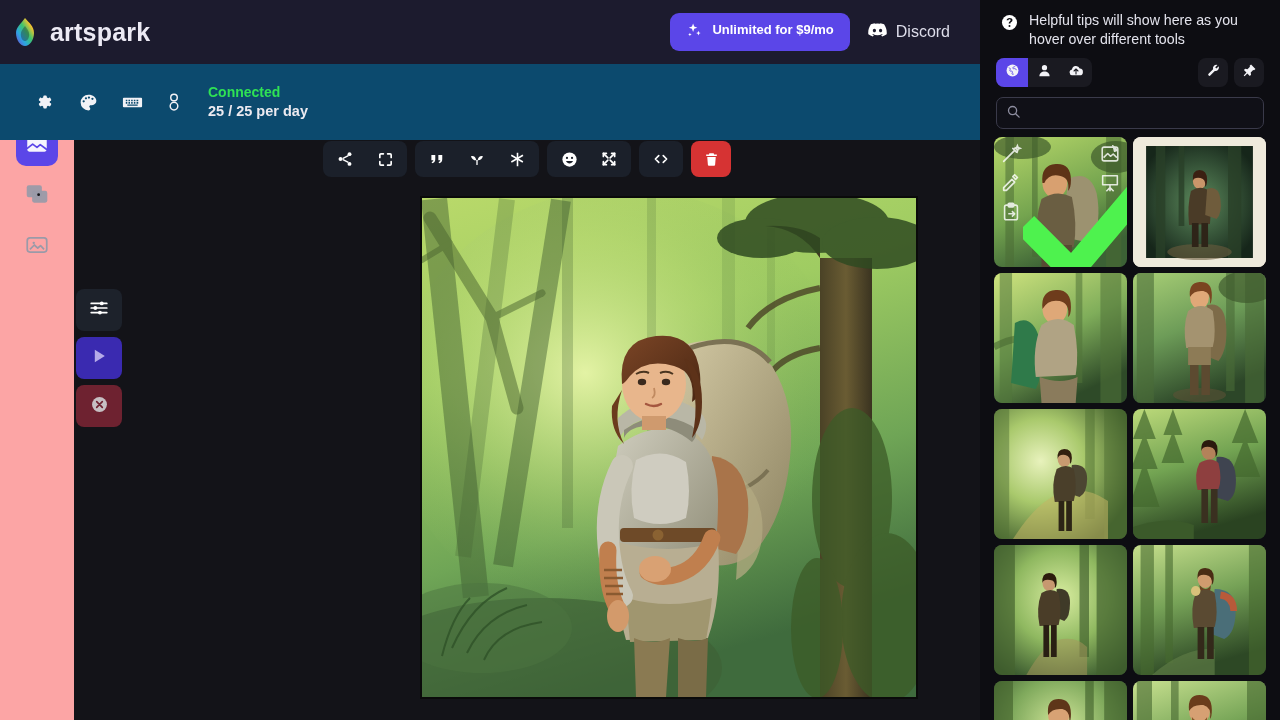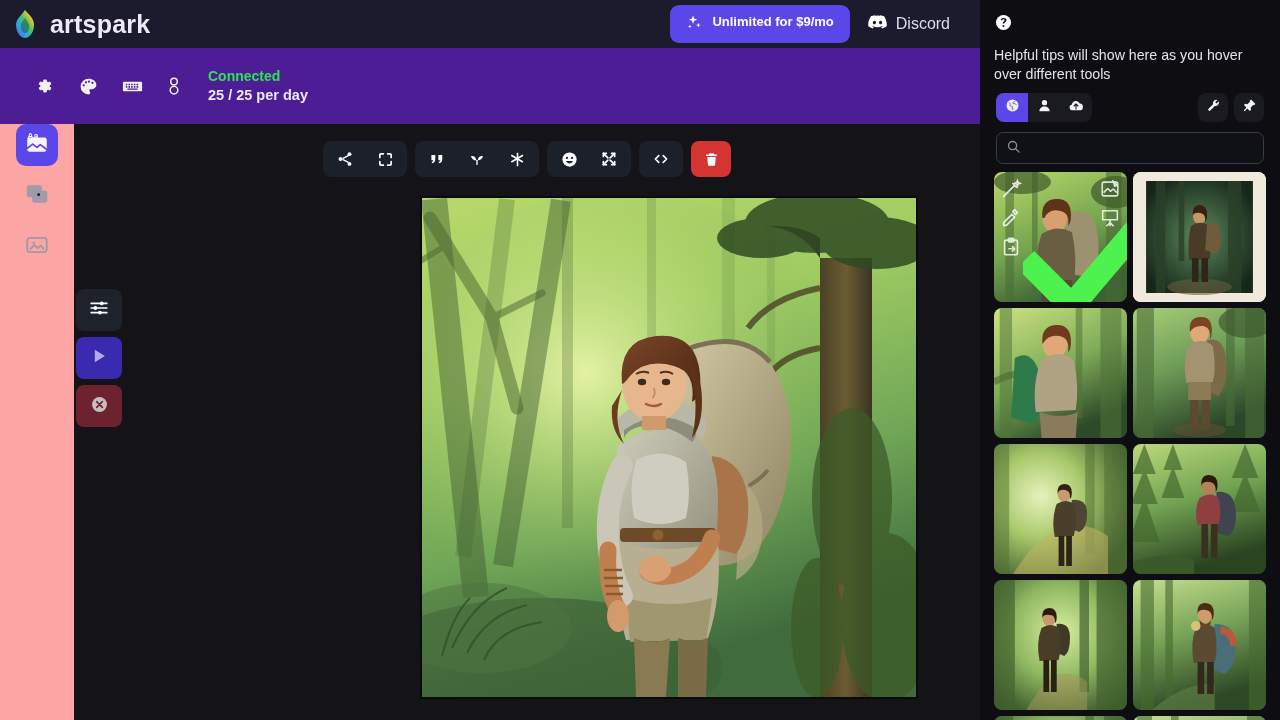--- a/index.html
+++ b/index.html
@@ -9,21 +9,21 @@
     font-family: "Liberation Sans", sans-serif;
     overflow: hidden;
   }
   .app { position: relative; width: 1280px; height: 720px; display: flex; }
 
   
   .leftcol { width: 980px; height: 720px; position: relative; background: #131318; }
 
   
   .topbar {
-    height: 48px; background: #1c1b2e;
+    height: 64px; background: #1c1b2e;
     display: flex; align-items: center; padding: 0 12px;
     position: relative; z-index: 20;
   }
   .brand { display: flex; align-items: center; gap: 12px; }
   .logo-flame { width: 26px; height: 30px; display: block; }
   .brand-name {
     font-size: 25px; font-weight: 700; color: #eceaf4; letter-spacing: .2px;
   }
   .topbar-right {
     margin-left: auto; display: flex; align-items: center; gap: 4px;
@@ -38,21 +38,21 @@
   }
   .top-link {
     display: flex; align-items: center; gap: 9px;
     color: #ddddea; font-size: 16px; padding: 9px 14px;
     border-radius: 8px; cursor: pointer; white-space: nowrap;
   }
   .top-link svg, .promo-btn svg { flex: none; }
 
   
   .statusbar {
-    height: 76px; background: #4c1d95;
+    height: 76px; background: #0c4a6e;
     display: flex; align-items: center; gap: 0px; padding: 0 22px;
     position: relative; z-index: 15;
   }
   .status-ico {
     width: 44px; height: 38px; display: flex; align-items: center; justify-content: center;
     color: #f2f2f6; cursor: pointer;
   }
   .status-ico.small { width: 40px; }
   .status-text { margin-left: 14px; line-height: 1.22; }
   .status-connected { font-size: 14px; font-weight: 700; color: #2fe254; }
@@ -115,21 +115,21 @@
     background: #0a0a0a; padding: 2px;
   }
   .art { width: 100%; height: 100%; display: block; }
 
   
   .rightpanel {
     width: 300px; height: 720px; background: #0d0d12;
     display: flex; flex-direction: column; overflow: hidden;
   }
   .tips {
-    display: flex; gap: 10px; padding: 11px 16px 6px 14px; align-items: flex-start; flex-direction: column;
+    display: flex; gap: 10px; padding: 11px 16px 6px 20px; align-items: flex-start;
   }
   .tips-icon { flex: none; color: #ffffff; margin-top: 2px; }
   .tips-text { font-size: 14.2px; color: #e3e3ec; line-height: 1.32; }
 
   .rp-tools {
     display: flex; align-items: center; padding: 4px 16px 0 16px;
   }
   .seg { display: flex; background: #1a1a21; border-radius: 8px; overflow: hidden; }
   .seg-btn {
     width: 32px; height: 29px; display: flex; align-items: center; justify-content: center;

